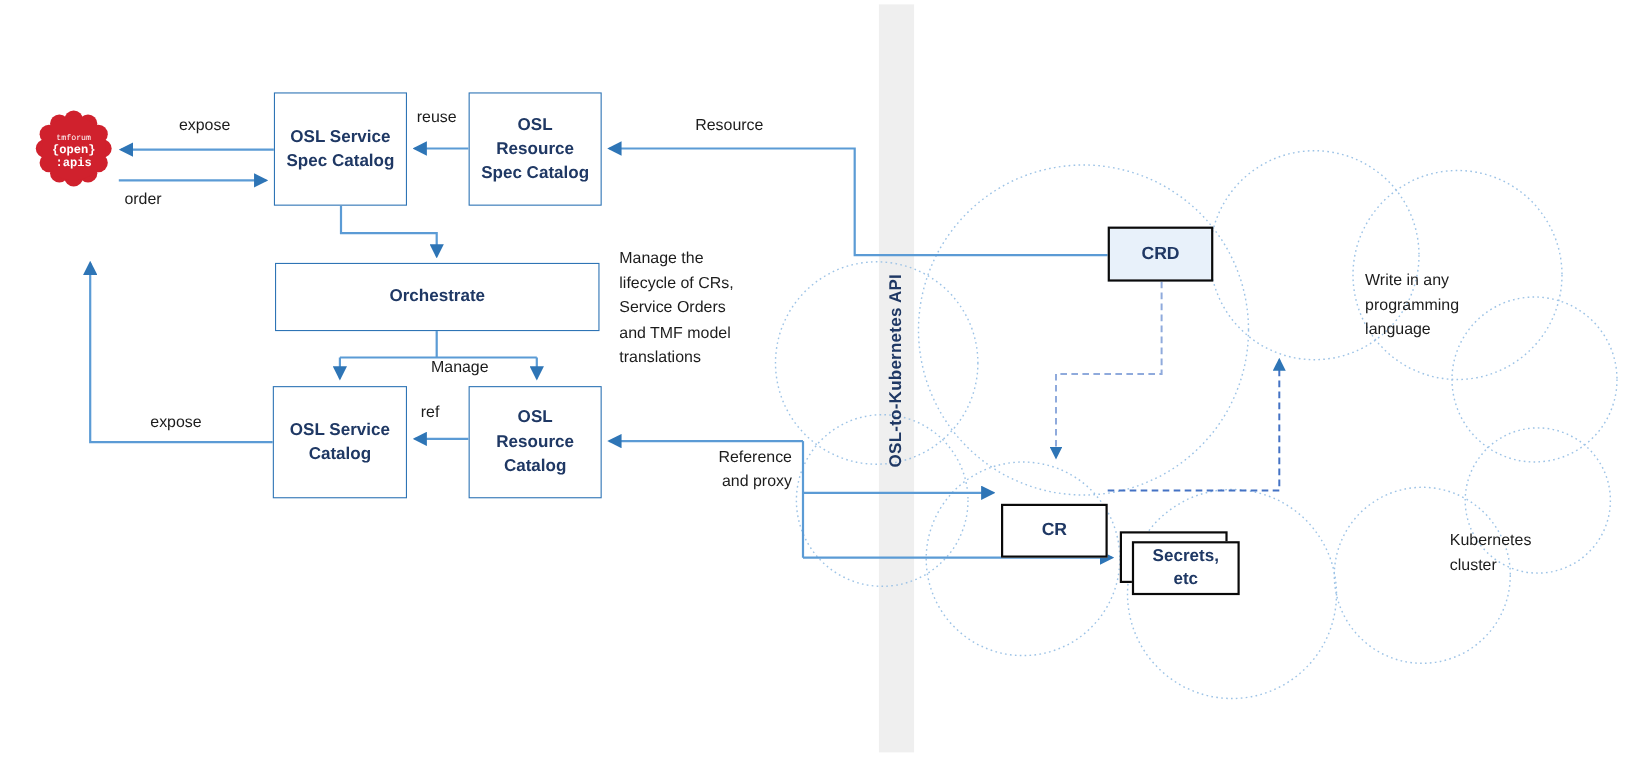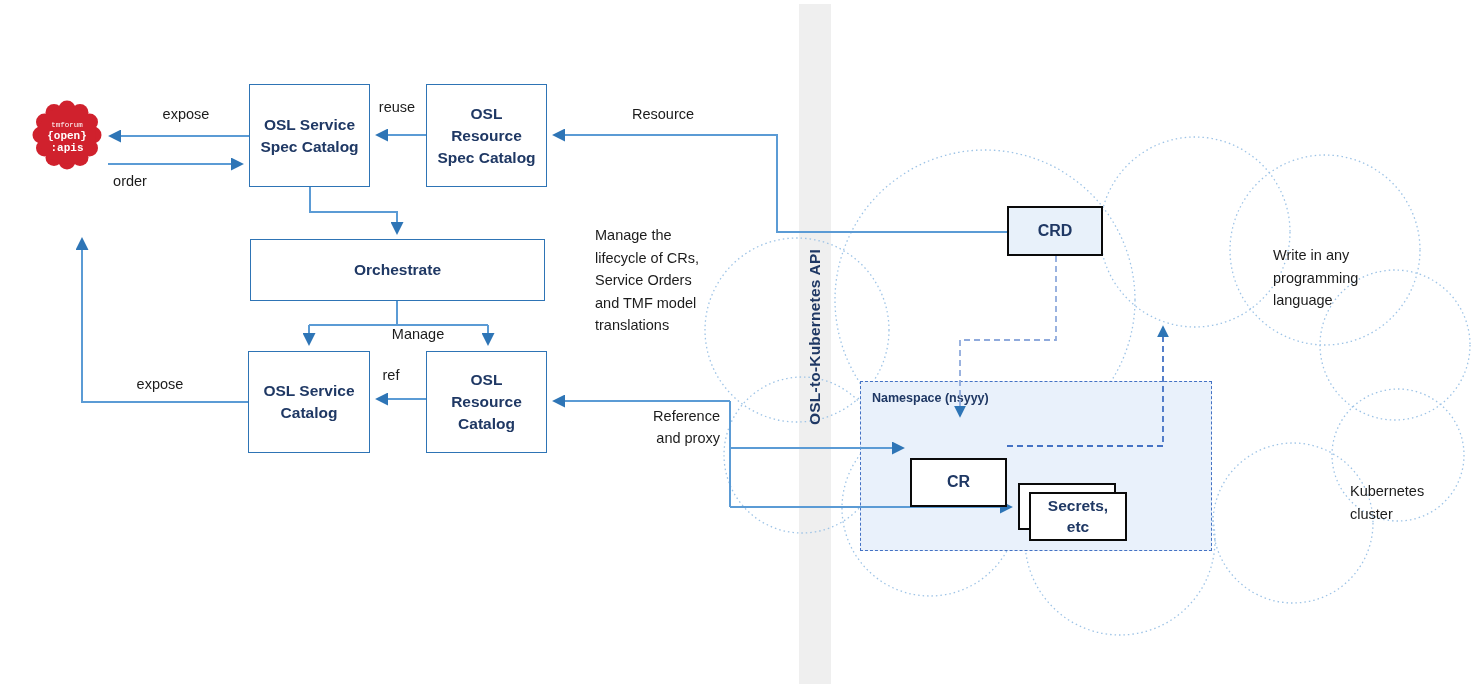--- a/index.html
+++ b/index.html
@@ -34,21 +34,21 @@
     position:absolute; left:860px; top:381px; width:352px; height:170px;
     background:#e9f1fb; border:1.5px dashed #4472c4; box-sizing:border-box;
   }
   .namespace-label {
     position:absolute; left:11px; top:9px; font-weight:bold; font-size:12.5px; color:#1f3864;
   }
   
   .lbl { position:absolute; color:#1c1c1c; font-size:14.5px; white-space:pre-line; }
   .lbl.center { transform:translateX(-50%); }
   .lbl.right  { transform:translateX(-100%); text-align:right; line-height:22px; }
-  .note { position:absolute; color:#1c1c1c; font-size:14.5px; line-height:22.5px; white-space:pre-line;margin-left:32px; }
+  .note { position:absolute; color:#1c1c1c; font-size:14.5px; line-height:22.5px; white-space:pre-line; }
 </style>
 </head>
 <body>
 
 <div class="stage">
 
   <div class="abs api-bar"></div>
 
   <svg class="layer" width="1480" height="692" viewBox="0 0 1480 692">
     <g fill="none" stroke="#9dc3e6" stroke-width="1.3" stroke-dasharray="1.5 3">
@@ -58,23 +58,20 @@
       <circle cx="1395" cy="345" r="75"></circle>
       <circle cx="1398" cy="455" r="66"></circle>
       <circle cx="1293" cy="523" r="80"></circle>
       <circle cx="1120" cy="540" r="95"></circle>
       <circle cx="930" cy="508" r="88"></circle>
       <circle cx="802" cy="455" r="78"></circle>
       <circle cx="797" cy="330" r="92"></circle>
     </g>
   </svg>
 
-  <div class="namespace">
-    <div class="namespace-label">Namespace (nsyyy)</div>
-  </div>
 
   <svg class="layer" width="1480" height="692" viewBox="0 0 1480 692">
     <defs>
       <marker id="arr" viewBox="0 0 10 10" refX="8.5" refY="5" markerWidth="6.5" markerHeight="6.5" orient="auto-start-reverse">
         <path d="M0,0 L10,5 L0,10 z" fill="#2e75b6"></path>
       </marker>
     </defs>
     <g fill="none" stroke="#5b9bd5" stroke-width="2">
       <path d="M249,136 L110,136" marker-end="url(#arr)"></path>
       <path d="M108,164 L242,164" marker-end="url(#arr)"></path>

